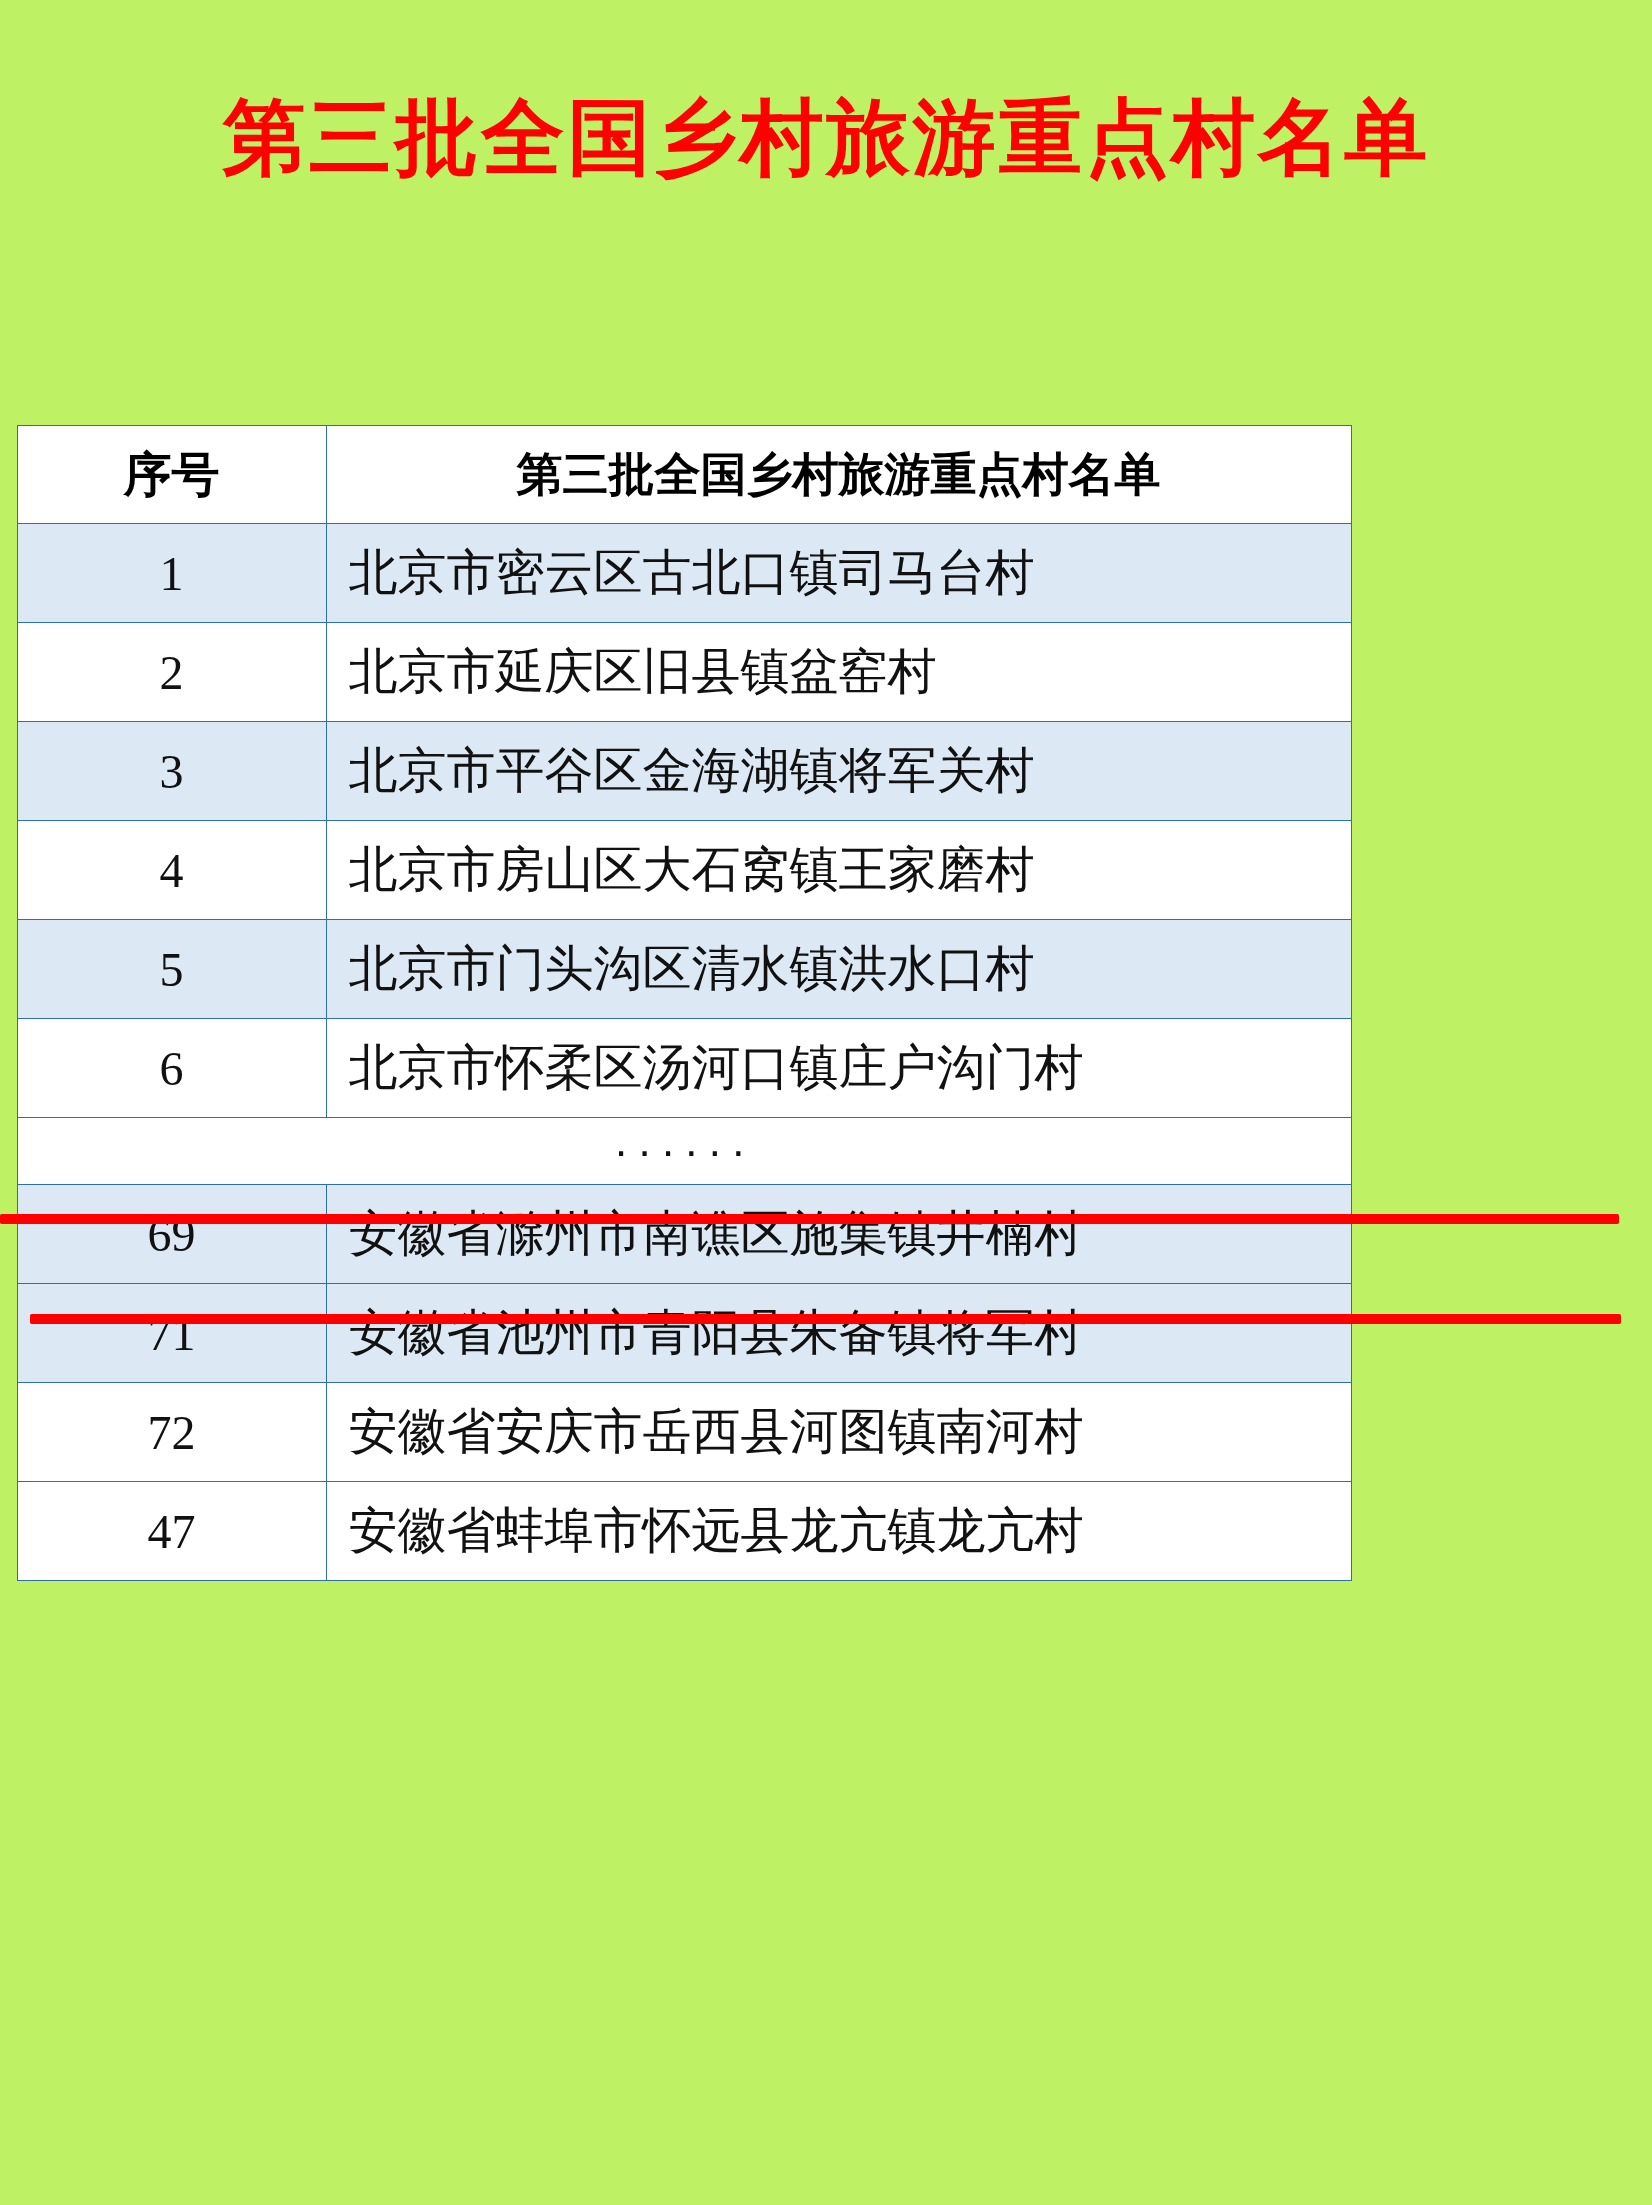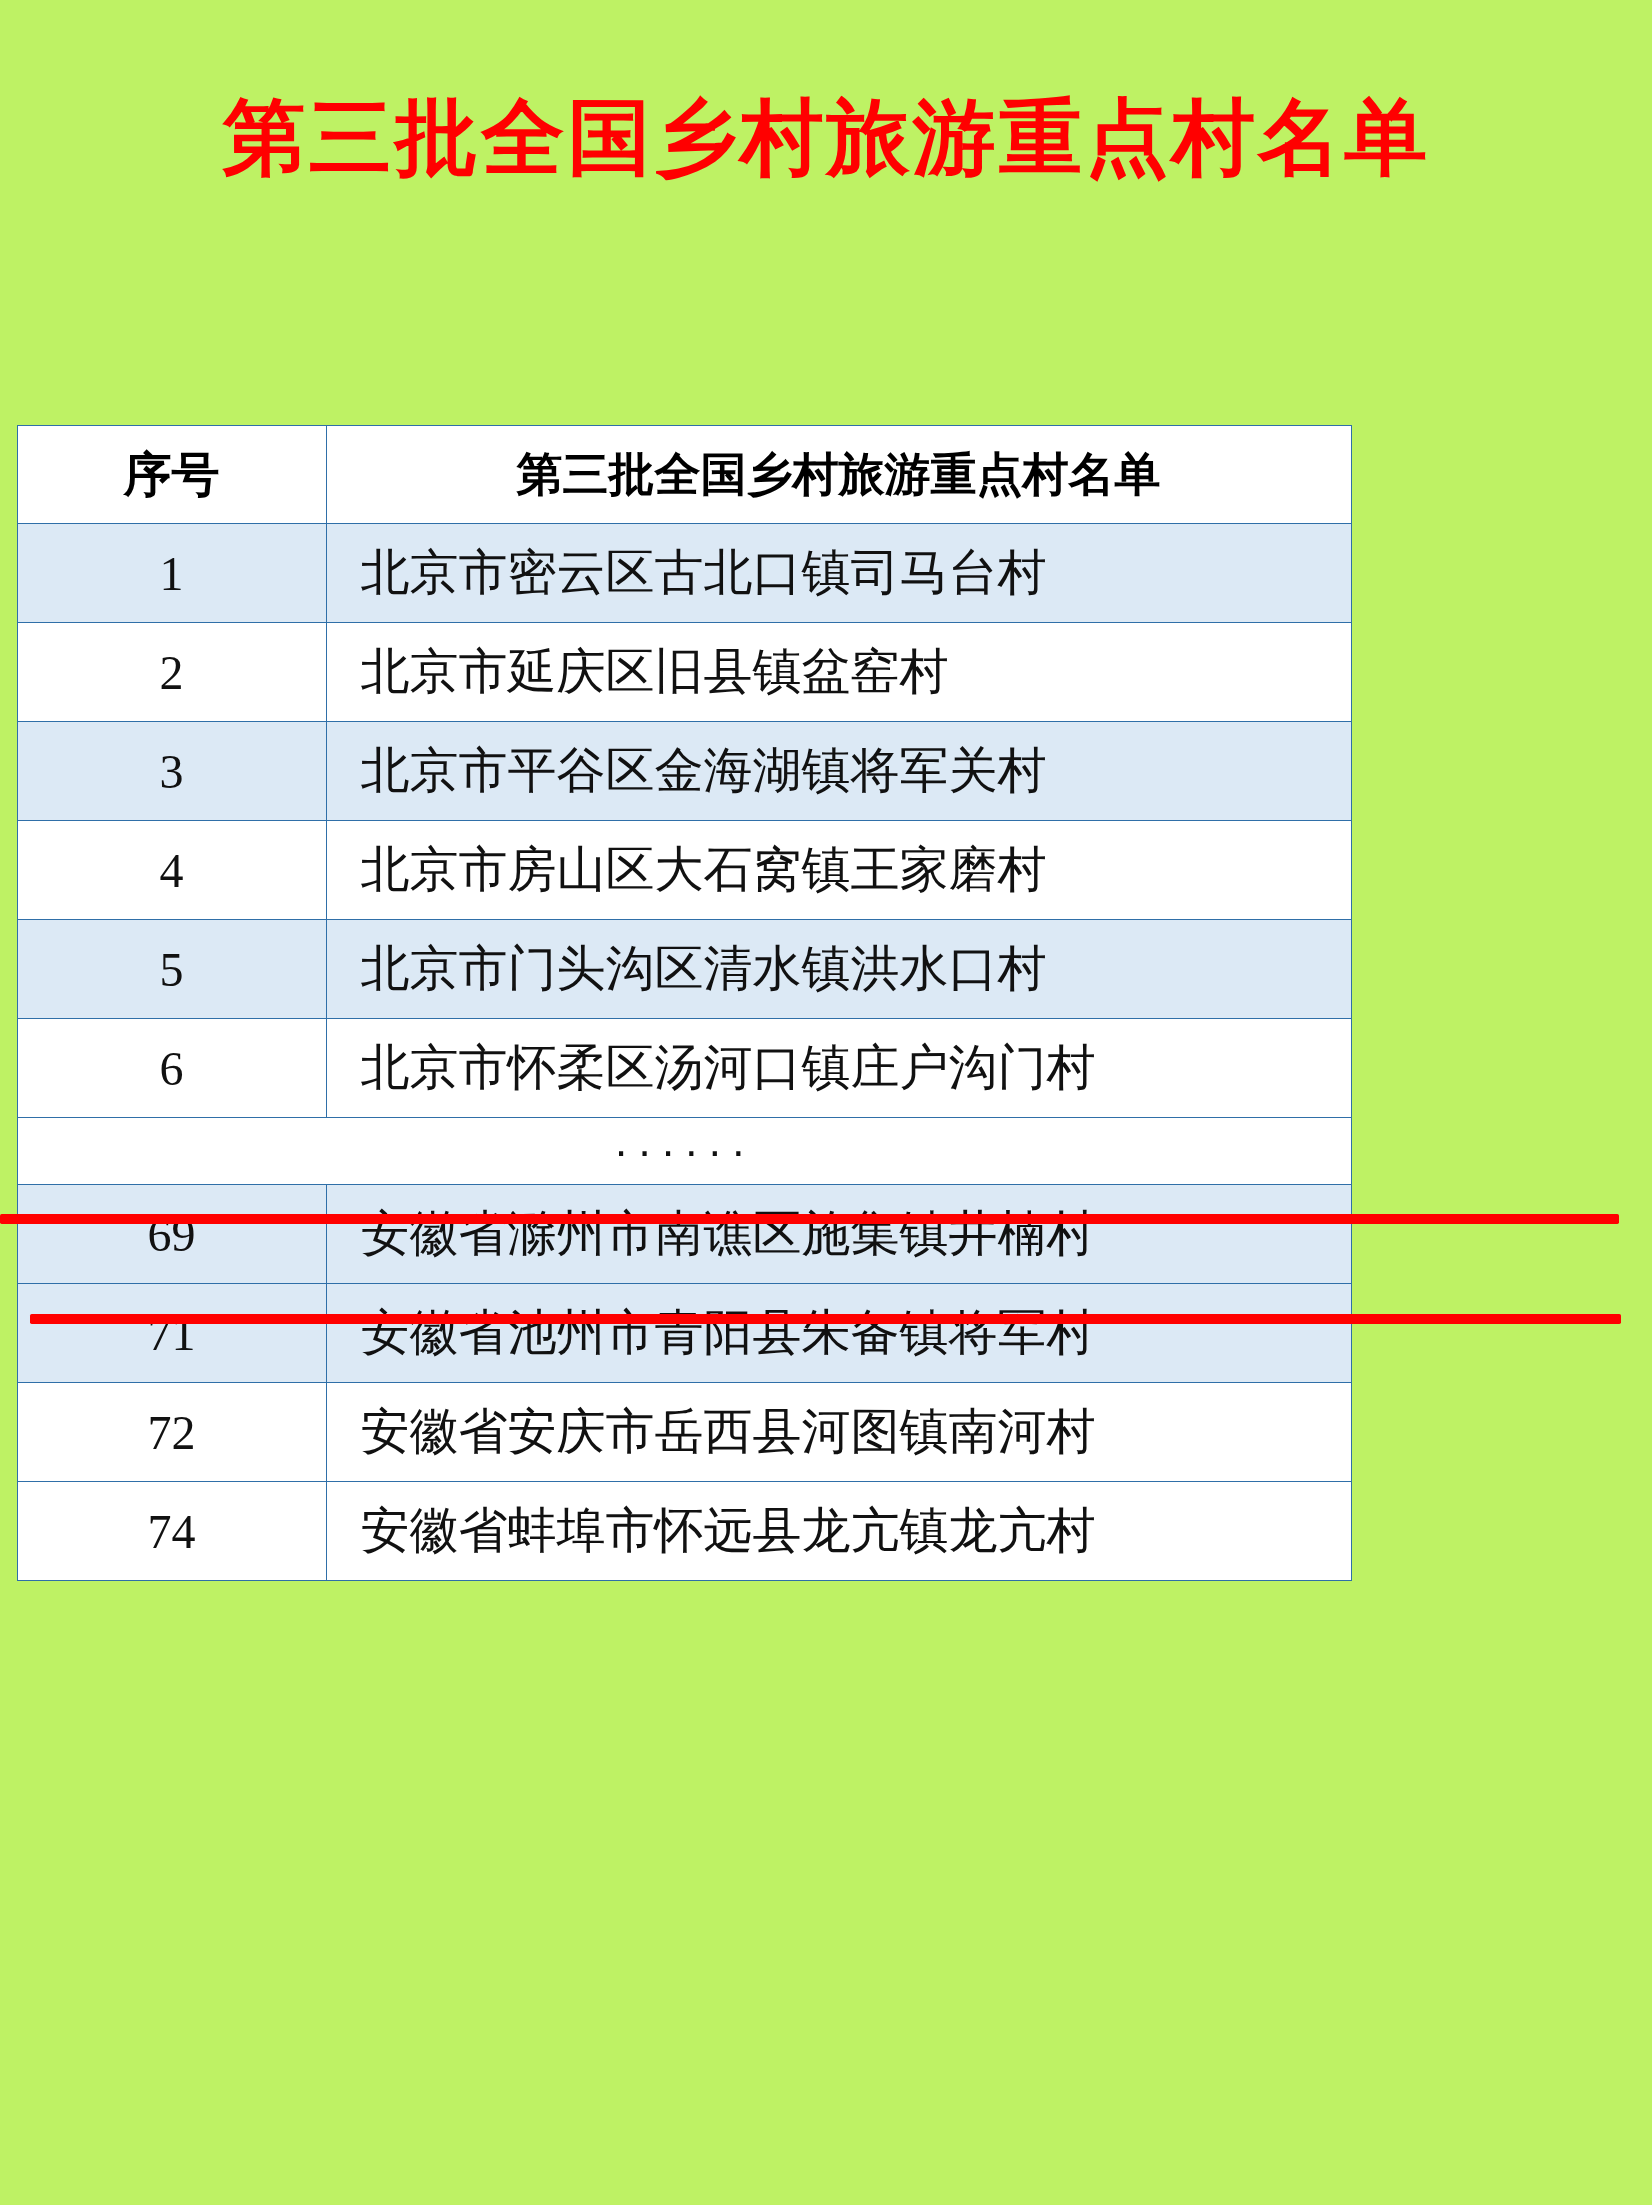--- a/index.html
+++ b/index.html
@@ -71,21 +71,21 @@
     color: #111111;
     font-family: "Liberation Serif", serif;
   }
   tr.data-row td.idx {
     text-align: center;
     font-size: 48px;
   }
   tr.data-row td.name {
     text-align: left;
     font-size: 49px;
-    padding-left: 34px;
+    padding-left: 22px;
     white-space: nowrap;
   }
   tr.shade td { background: #dce9f5; }
   tr.plain td { background: #ffffff; }
 
   tr.ellipsis-row td {
     height: 66px;
     background: #ffffff;
     text-align: center;
     vertical-align: middle;
@@ -165,21 +165,21 @@
         </tr>
         <tr class="data-row shade">
           <td class="idx">71</td>
           <td class="name">安徽省池州市青阳县朱备镇将军村</td>
         </tr>
         <tr class="data-row plain">
           <td class="idx">72</td>
           <td class="name">安徽省安庆市岳西县河图镇南河村</td>
         </tr>
         <tr class="data-row plain">
-          <td class="idx">74</td>
+          <td class="idx">47</td>
           <td class="name">安徽省蚌埠市怀远县龙亢镇龙亢村</td>
         </tr>
       </tbody>
     </table>
   </div>
 
   <div class="underline-mark" id="mark-a"></div>
   <div class="underline-mark" id="mark-b"></div>
 
 </div>

